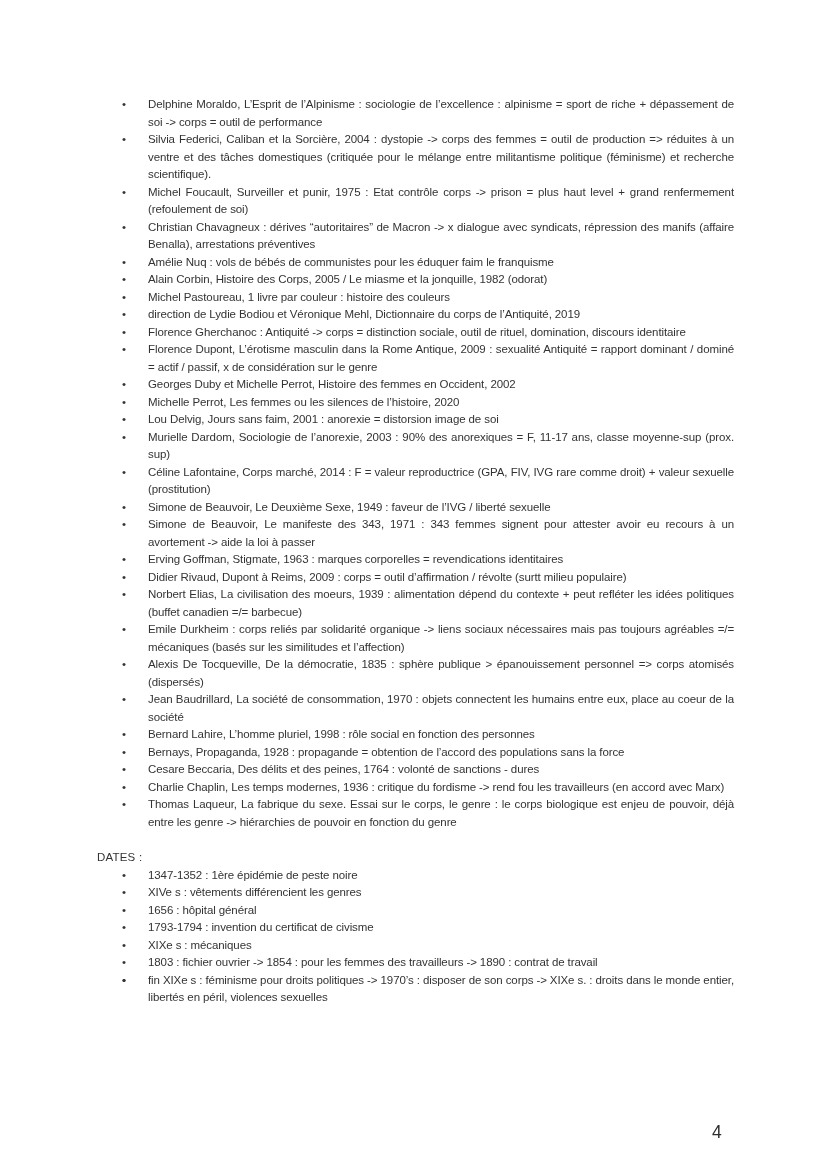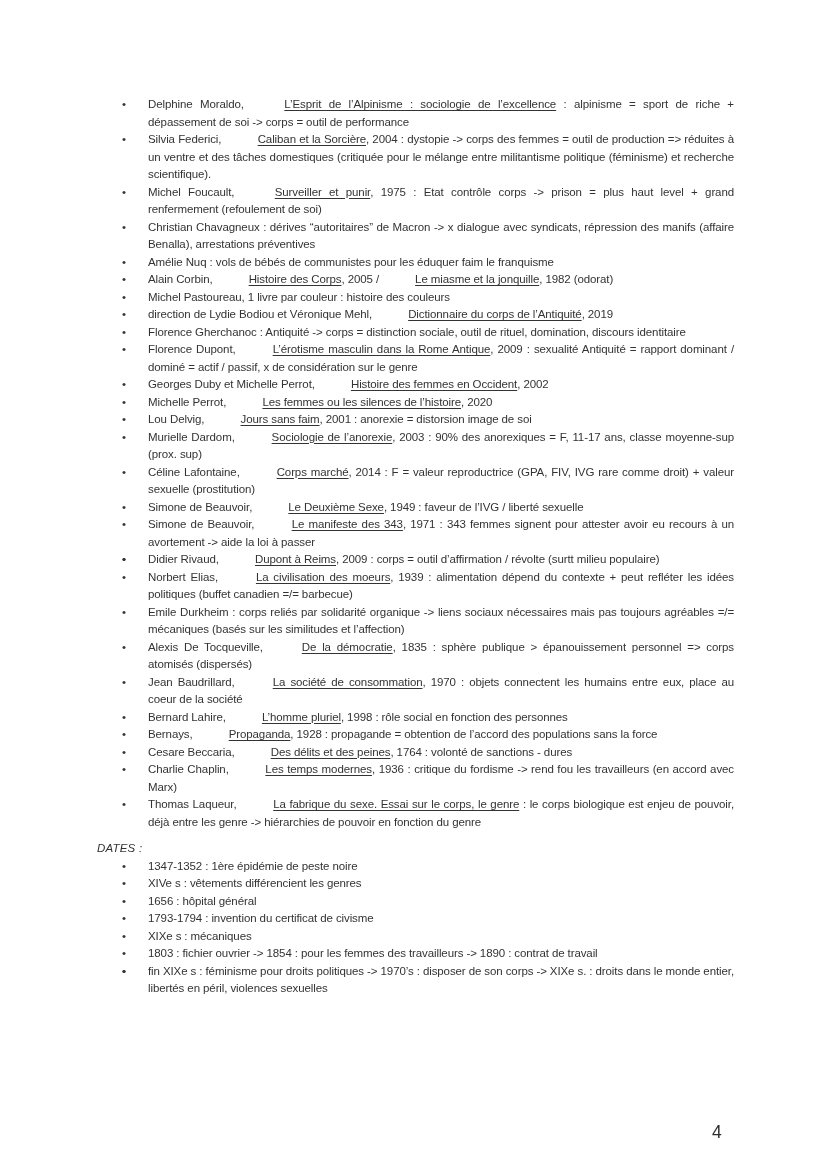--- a/index.html
+++ b/index.html
@@ -28,27 +28,26 @@
     line-height: 17.5px;
     letter-spacing: -0.1px;
     text-align: justify;
   }
   .li .bullet {
     position: absolute;
     left: 25px; top: 0;
     font-size: 11.5px;
     line-height: 17.5px;
   }
-  .u { text-decoration: underline; text-underline-offset: 2px; margin-left: 33px; }
+  .u { text-underline-offset: 2px; }
   .dates-heading {
     font-size: 11.5px;
     line-height: 17.5px;
     letter-spacing: 0.2px;
-    margin-top: 9px;
-    font-style: italic;
+    margin-top: 18px;
   }
   .page-number {
     position: absolute;
     left: 712px; top: 1120px;
     font-size: 17.5px;
     line-height: 24px;
     color: #2e2e2e;
   }
 </style>
 </head>
@@ -67,21 +66,21 @@
         <div class="li"><span class="bullet">•</span><span><span>direction de Lydie Bodiou et Véronique Mehl, </span><span class="u">Dictionnaire du corps de l’Antiquité</span><span>, 2019</span></span></div>
         <div class="li"><span class="bullet">•</span><span><span>Florence Gherchanoc : Antiquité -&gt; corps = distinction sociale, outil de rituel, domination, discours identitaire</span></span></div>
         <div class="li"><span class="bullet">•</span><span><span>Florence Dupont, </span><span class="u">L’érotisme masculin dans la Rome Antique</span><span>, 2009 : sexualité Antiquité = rapport dominant / dominé = actif / passif, x de considération sur le genre</span></span></div>
         <div class="li"><span class="bullet">•</span><span><span>Georges Duby et Michelle Perrot, </span><span class="u">Histoire des femmes en Occident</span><span>, 2002</span></span></div>
         <div class="li"><span class="bullet">•</span><span><span>Michelle Perrot, </span><span class="u">Les femmes ou les silences de l’histoire</span><span>, 2020</span></span></div>
         <div class="li"><span class="bullet">•</span><span><span>Lou Delvig, </span><span class="u">Jours sans faim</span><span>, 2001 : anorexie = distorsion image de soi</span></span></div>
         <div class="li"><span class="bullet">•</span><span><span>Murielle Dardom, </span><span class="u">Sociologie de l’anorexie</span><span>, 2003 : 90% des anorexiques = F, 11-17 ans, classe moyenne-sup (prox. sup)</span></span></div>
         <div class="li"><span class="bullet">•</span><span><span>Céline Lafontaine, </span><span class="u">Corps marché</span><span>, 2014 : F = valeur reproductrice (GPA, FIV, IVG rare comme droit) + valeur sexuelle (prostitution)</span></span></div>
         <div class="li"><span class="bullet">•</span><span><span>Simone de Beauvoir, </span><span class="u">Le Deuxième Sexe</span><span>, 1949 : faveur de l’IVG / liberté sexuelle</span></span></div>
         <div class="li"><span class="bullet">•</span><span><span>Simone de Beauvoir, </span><span class="u">Le manifeste des 343</span><span>, 1971 : 343 femmes signent pour attester avoir eu recours à un avortement -&gt; aide la loi à passer</span></span></div>
-        <div class="li"><span class="bullet">•</span></div>
+        <div class="li"><span class="bullet">•</span><span><span>Erving Goffman, </span><span class="u">Stigmate</span><span>, 1963 : marques corporelles = revendications identitaires</span></span></div>
         <div class="li"><span class="bullet">•</span><span><span>Didier Rivaud, </span><span class="u">Dupont à Reims</span><span>, 2009 : corps = outil d’affirmation / révolte (surtt milieu populaire)</span></span></div>
         <div class="li"><span class="bullet">•</span><span><span>Norbert Elias, </span><span class="u">La civilisation des moeurs</span><span>, 1939 : alimentation dépend du contexte + peut refléter les idées politiques (buffet canadien =/= barbecue)</span></span></div>
         <div class="li"><span class="bullet">•</span><span><span>Emile Durkheim : corps reliés par solidarité organique -&gt; liens sociaux nécessaires mais pas toujours agréables =/= mécaniques (basés sur les similitudes et l’affection)</span></span></div>
         <div class="li"><span class="bullet">•</span><span><span>Alexis De Tocqueville, </span><span class="u">De la démocratie</span><span>, 1835 : sphère publique &gt; épanouissement personnel =&gt; corps atomisés (dispersés)</span></span></div>
         <div class="li"><span class="bullet">•</span><span><span>Jean Baudrillard, </span><span class="u">La société de consommation</span><span>, 1970 : objets connectent les humains entre eux, place au coeur de la société</span></span></div>
         <div class="li"><span class="bullet">•</span><span><span>Bernard Lahire, </span><span class="u">L’homme pluriel</span><span>, 1998 : rôle social en fonction des personnes</span></span></div>
         <div class="li"><span class="bullet">•</span><span><span>Bernays, </span><span class="u">Propaganda</span><span>, 1928 : propagande = obtention de l’accord des populations sans la force</span></span></div>
         <div class="li"><span class="bullet">•</span><span><span>Cesare Beccaria, </span><span class="u">Des délits et des peines</span><span>, 1764 : volonté de sanctions - dures</span></span></div>
         <div class="li"><span class="bullet">•</span><span><span>Charlie Chaplin, </span><span class="u">Les temps modernes</span><span>, 1936 : critique du fordisme -&gt; rend fou les travailleurs (en accord avec Marx)</span></span></div>
         <div class="li"><span class="bullet">•</span><span><span>Thomas Laqueur, </span><span class="u">La fabrique du sexe. Essai sur le corps, le genre</span><span> : le corps biologique est enjeu de pouvoir, déjà entre les genre -&gt; hiérarchies de pouvoir en fonction du genre</span></span></div>

